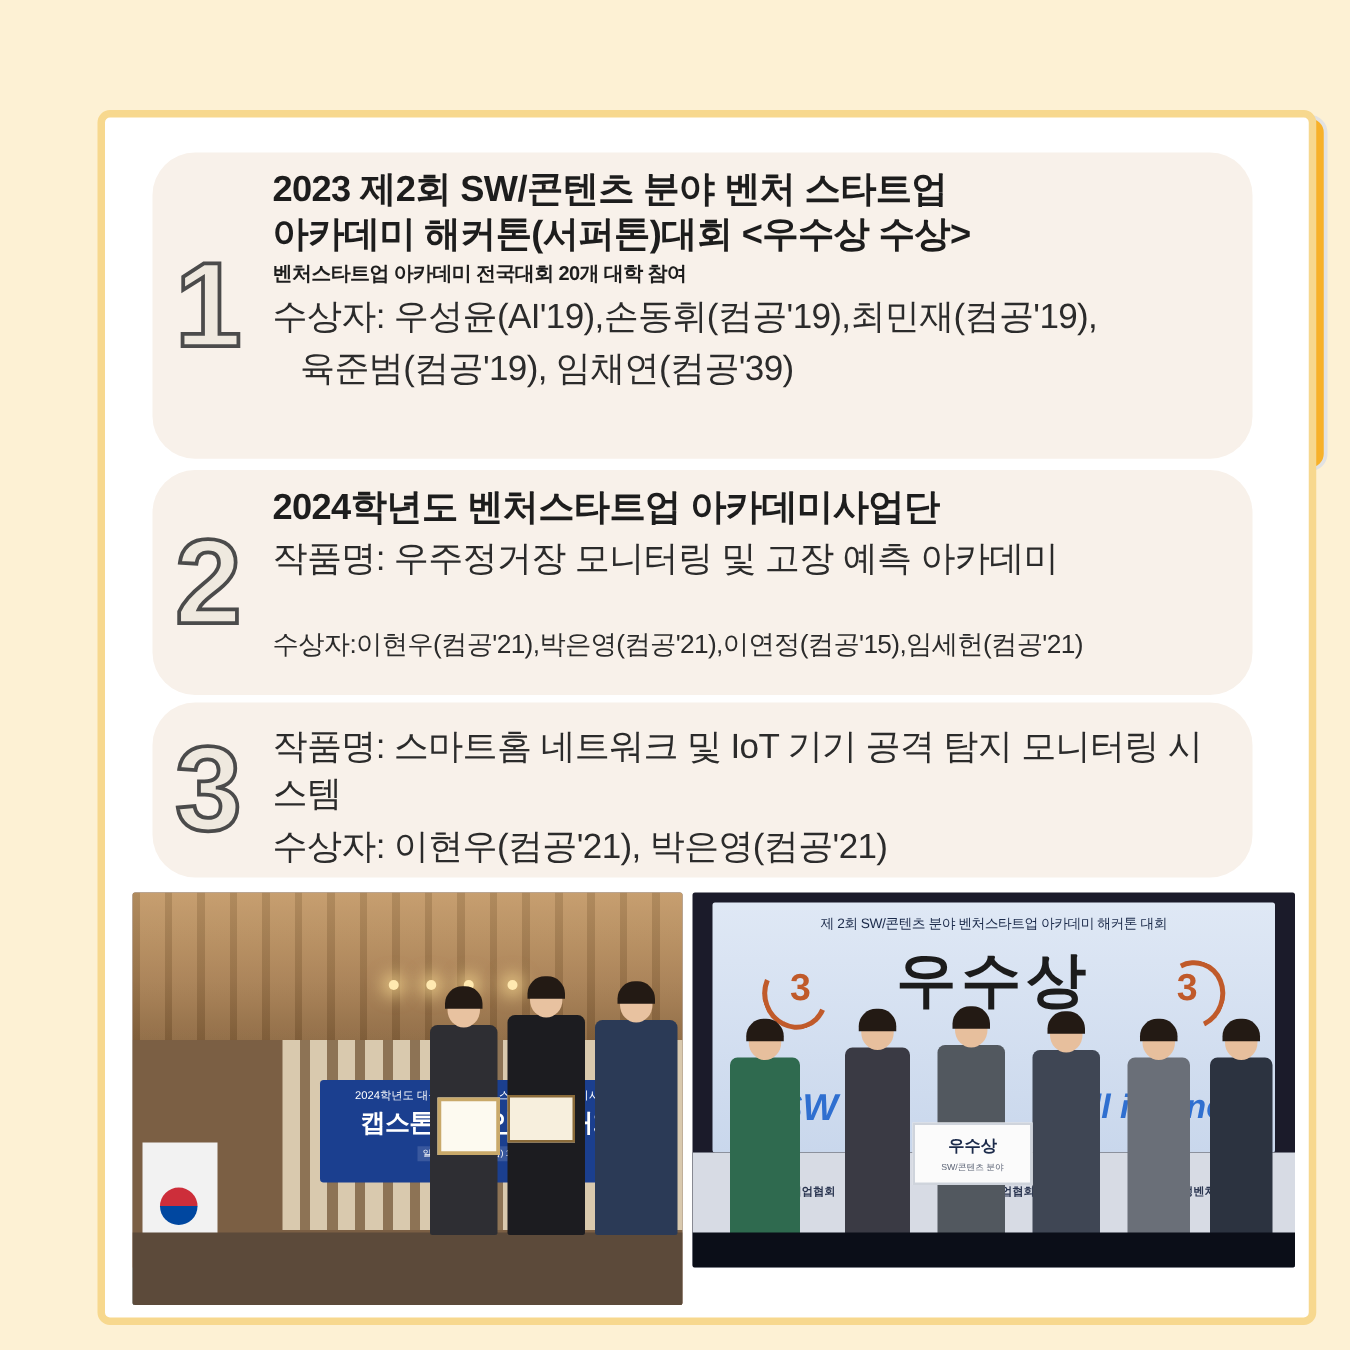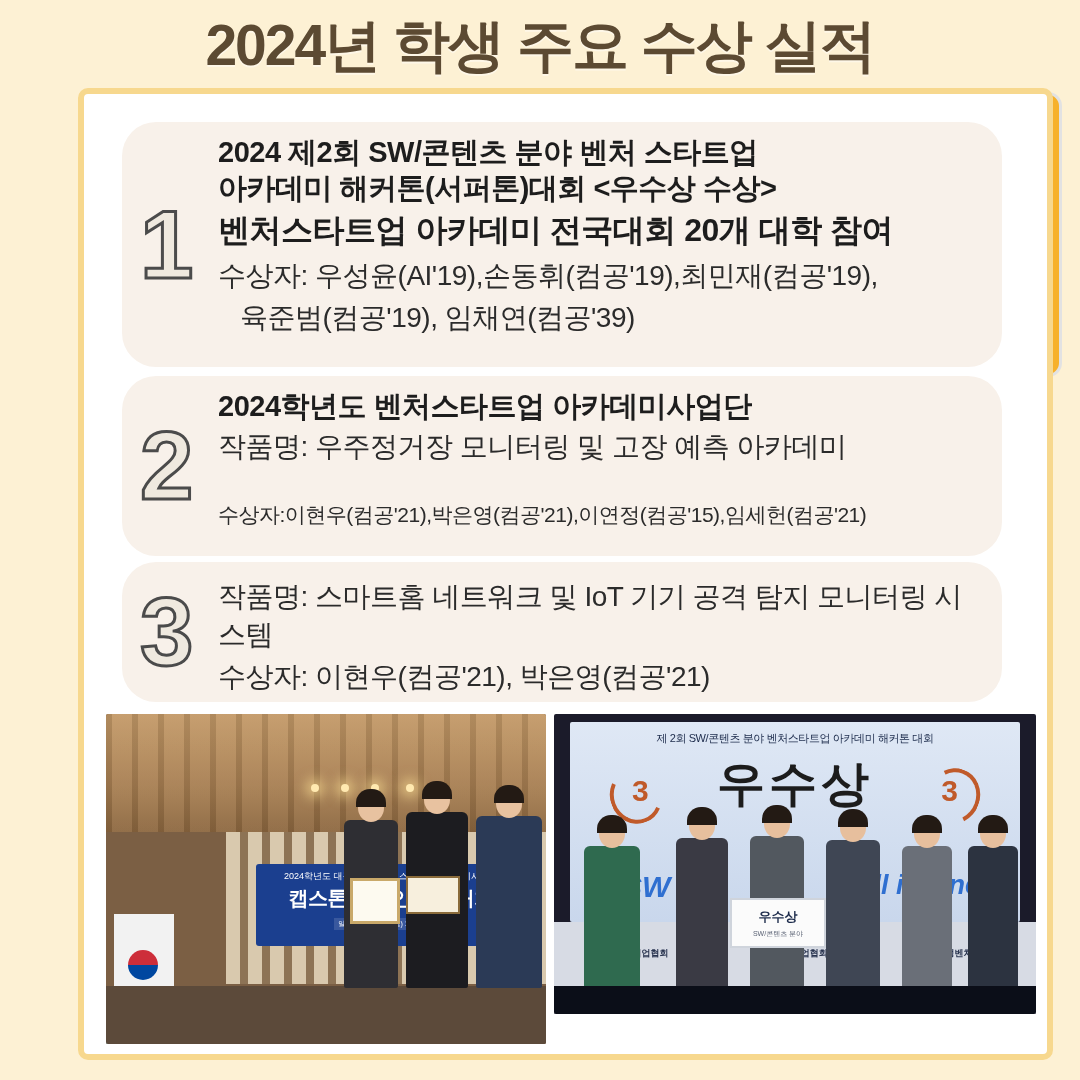--- a/index.html
+++ b/index.html
@@ -86,21 +86,21 @@
   #award-3 { top: 468px; height: 140px; }
 
   .a-head {
     font-size: 29px;
     font-weight: bold;
     color: #1d1d1d;
     line-height: 1.25;
     letter-spacing: -.5px;
   }
   .a-sub {
-    font-size: 32px;
+    font-size: 16px;
     font-weight: bold;
     color: #1d1d1d;
     letter-spacing: -.5px;
     margin-top: 2px;
   }
   .a-line {
     font-size: 28px;
     color: #2b2b2b;
     letter-spacing: -.5px;
     margin-top: 4px;
@@ -189,31 +189,30 @@
     background:#fbfbfb; border:2px solid #cfd4dc; text-align:center; }
   .rp-board span { display:block; font-size:13px; font-weight:bold; color:#1b2a4a; margin-top:8px; }
   .rp-board em { display:block; font-size:7px; color:#5a6274; font-style:normal; margin-top:3px;}
   .rp-dark-foot { position:absolute; left:0; right:0; bottom:0; height:28px; background:#0b0e18; }
 </style>
 </head>
 <body>
 
 <div class="poster">
 
-  <div class="title">2024년 학생 주요 수상 실적</div>
 
   <div class="side-tab">
     <span>영남대학교</span>
   </div>
 
   <div class="card">
 
     <div class="award" id="award-1">
       <div class="num">1</div>
-      <div class="a-head">2024 제2회 SW/콘텐츠 분야 벤처 스타트업</div>
+      <div class="a-head">2023 제2회 SW/콘텐츠 분야 벤처 스타트업</div>
       <div class="a-head">아카데미 해커톤(서퍼톤)대회 &lt;우수상 수상&gt;</div>
       <div class="a-sub">벤처스타트업 아카데미 전국대회 20개 대학 참여</div>
       <div class="a-line">수상자: 우성윤(AI'19),손동휘(컴공'19),최민재(컴공'19),</div>
       <div class="a-line indent">육준범(컴공'19), 임채연(컴공'39)</div>
     </div>
 
     <div class="award" id="award-2">
       <div class="num">2</div>
       <div class="a-head">2024학년도 벤처스타트업 아카데미사업단</div>
       <div class="a-line">작품명: 우주정거장 모니터링 및 고장 예측 아카데미</div>

